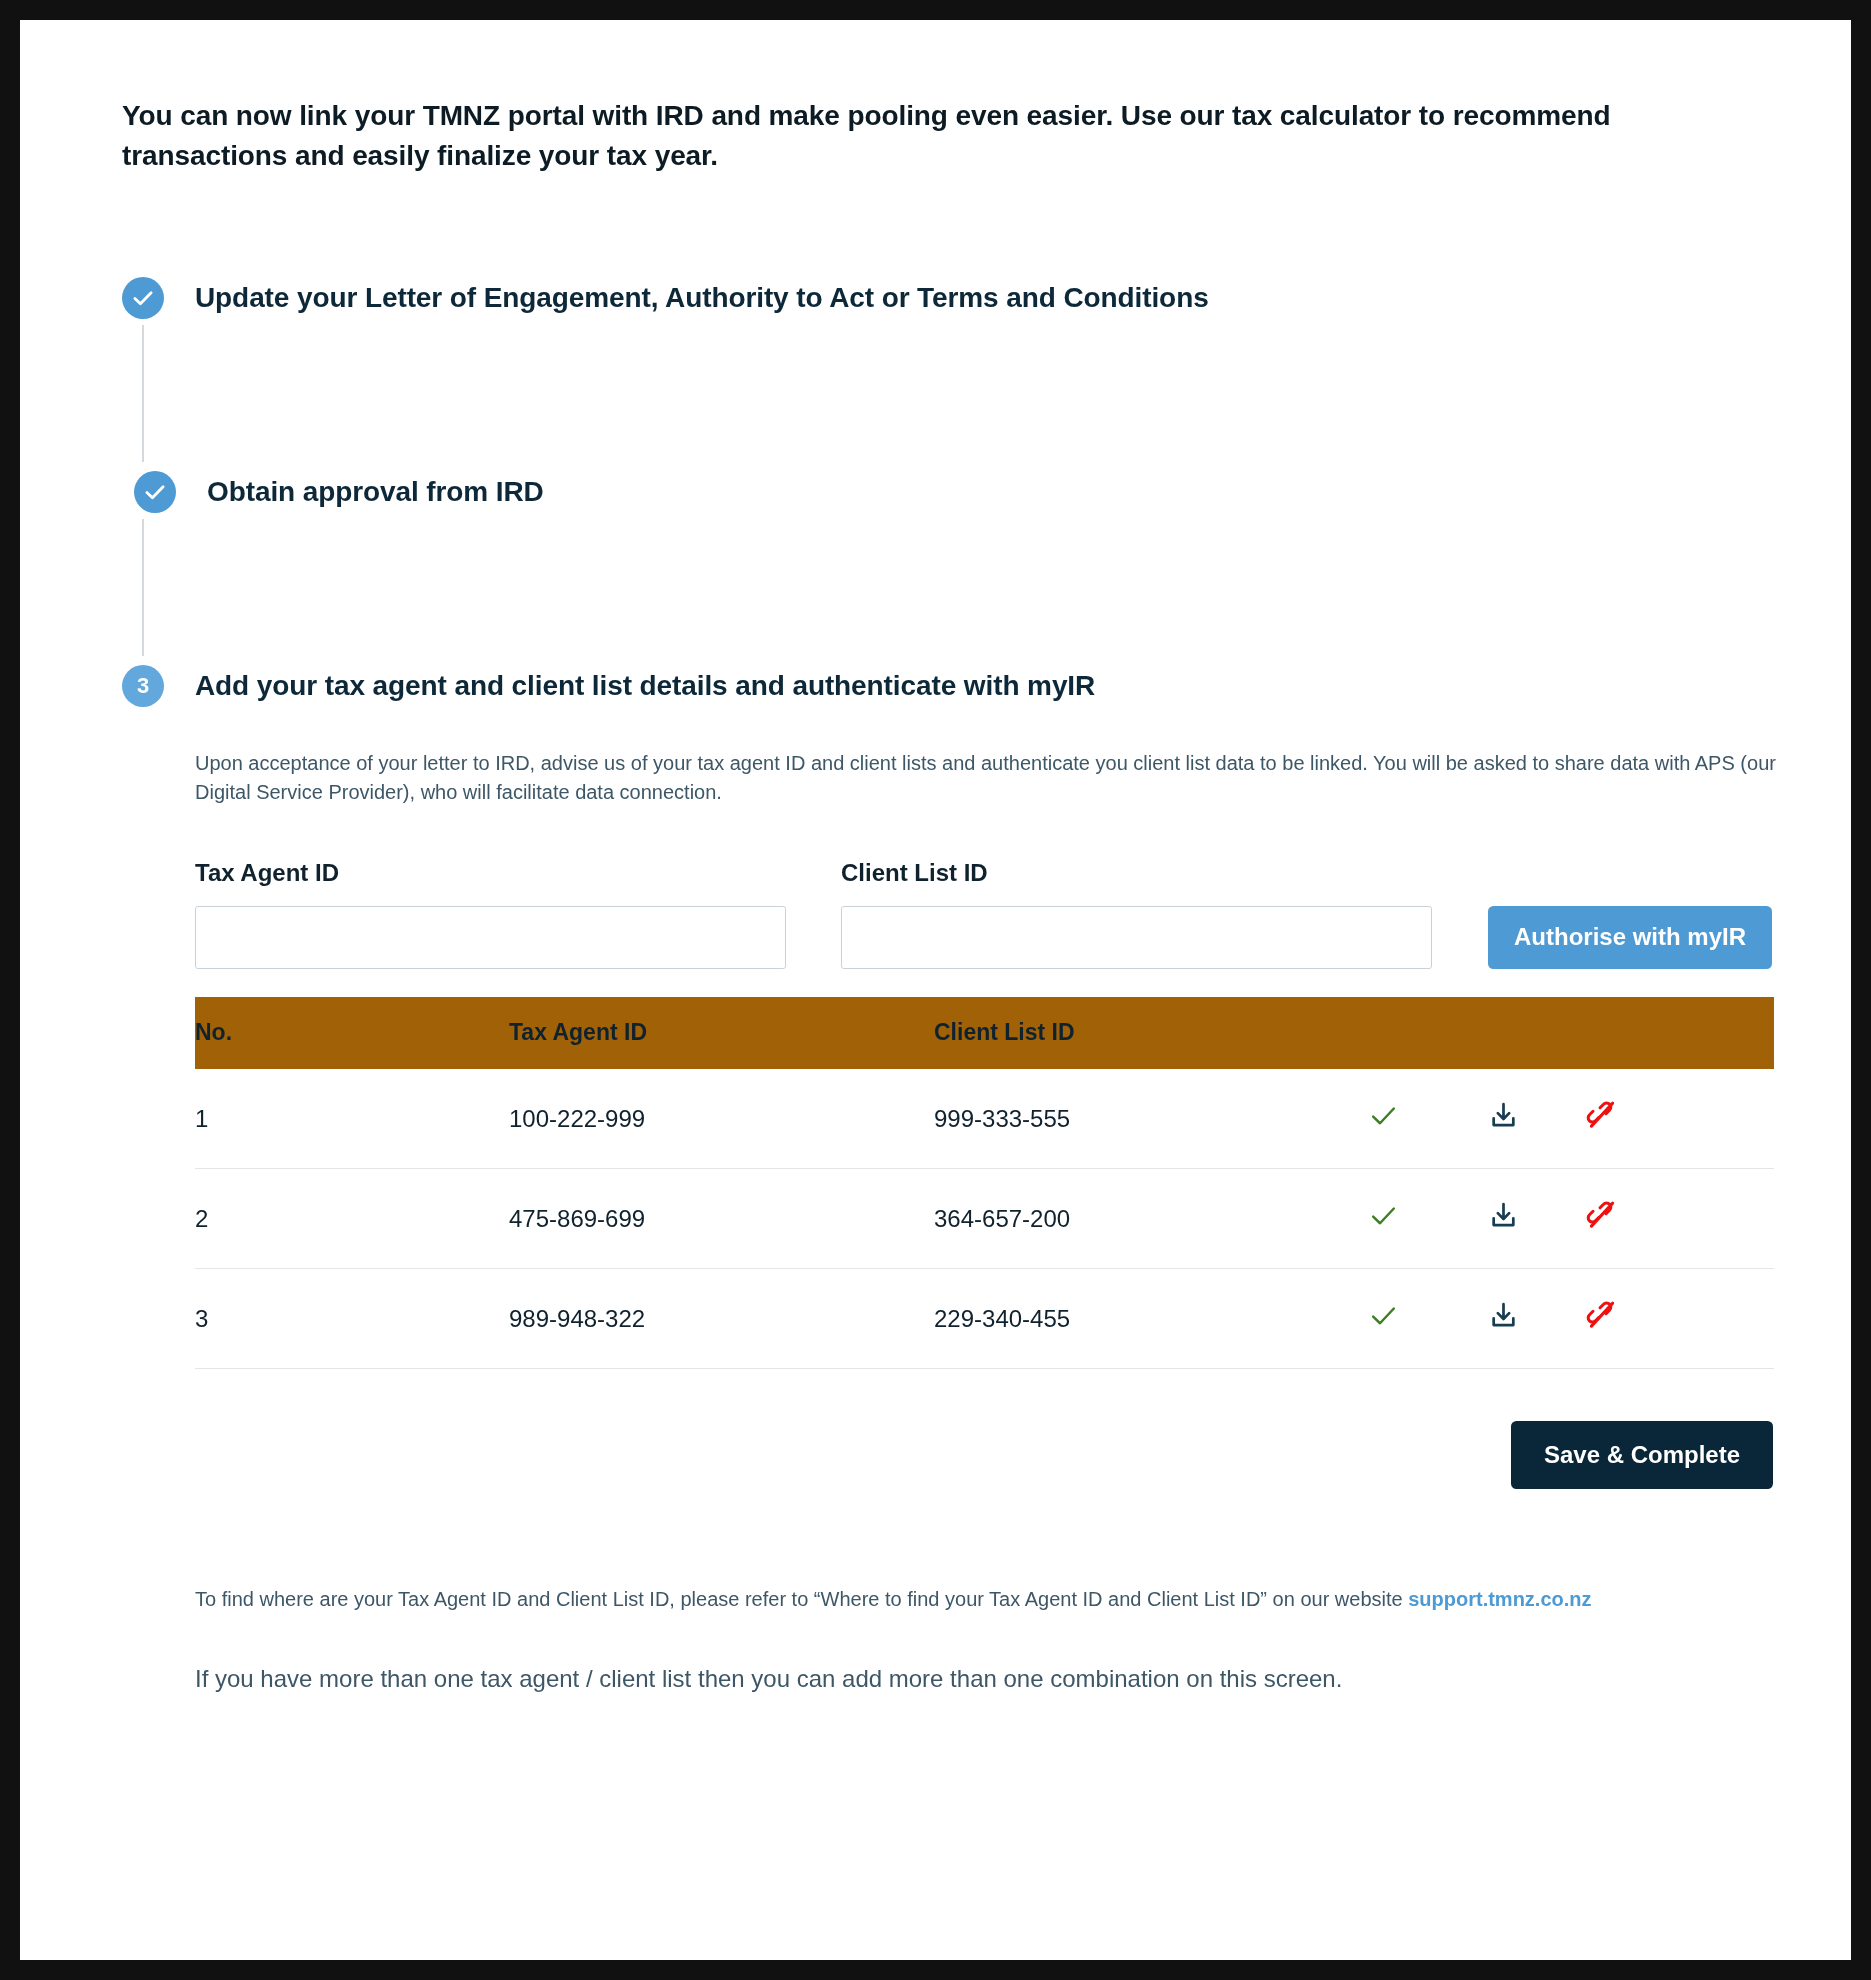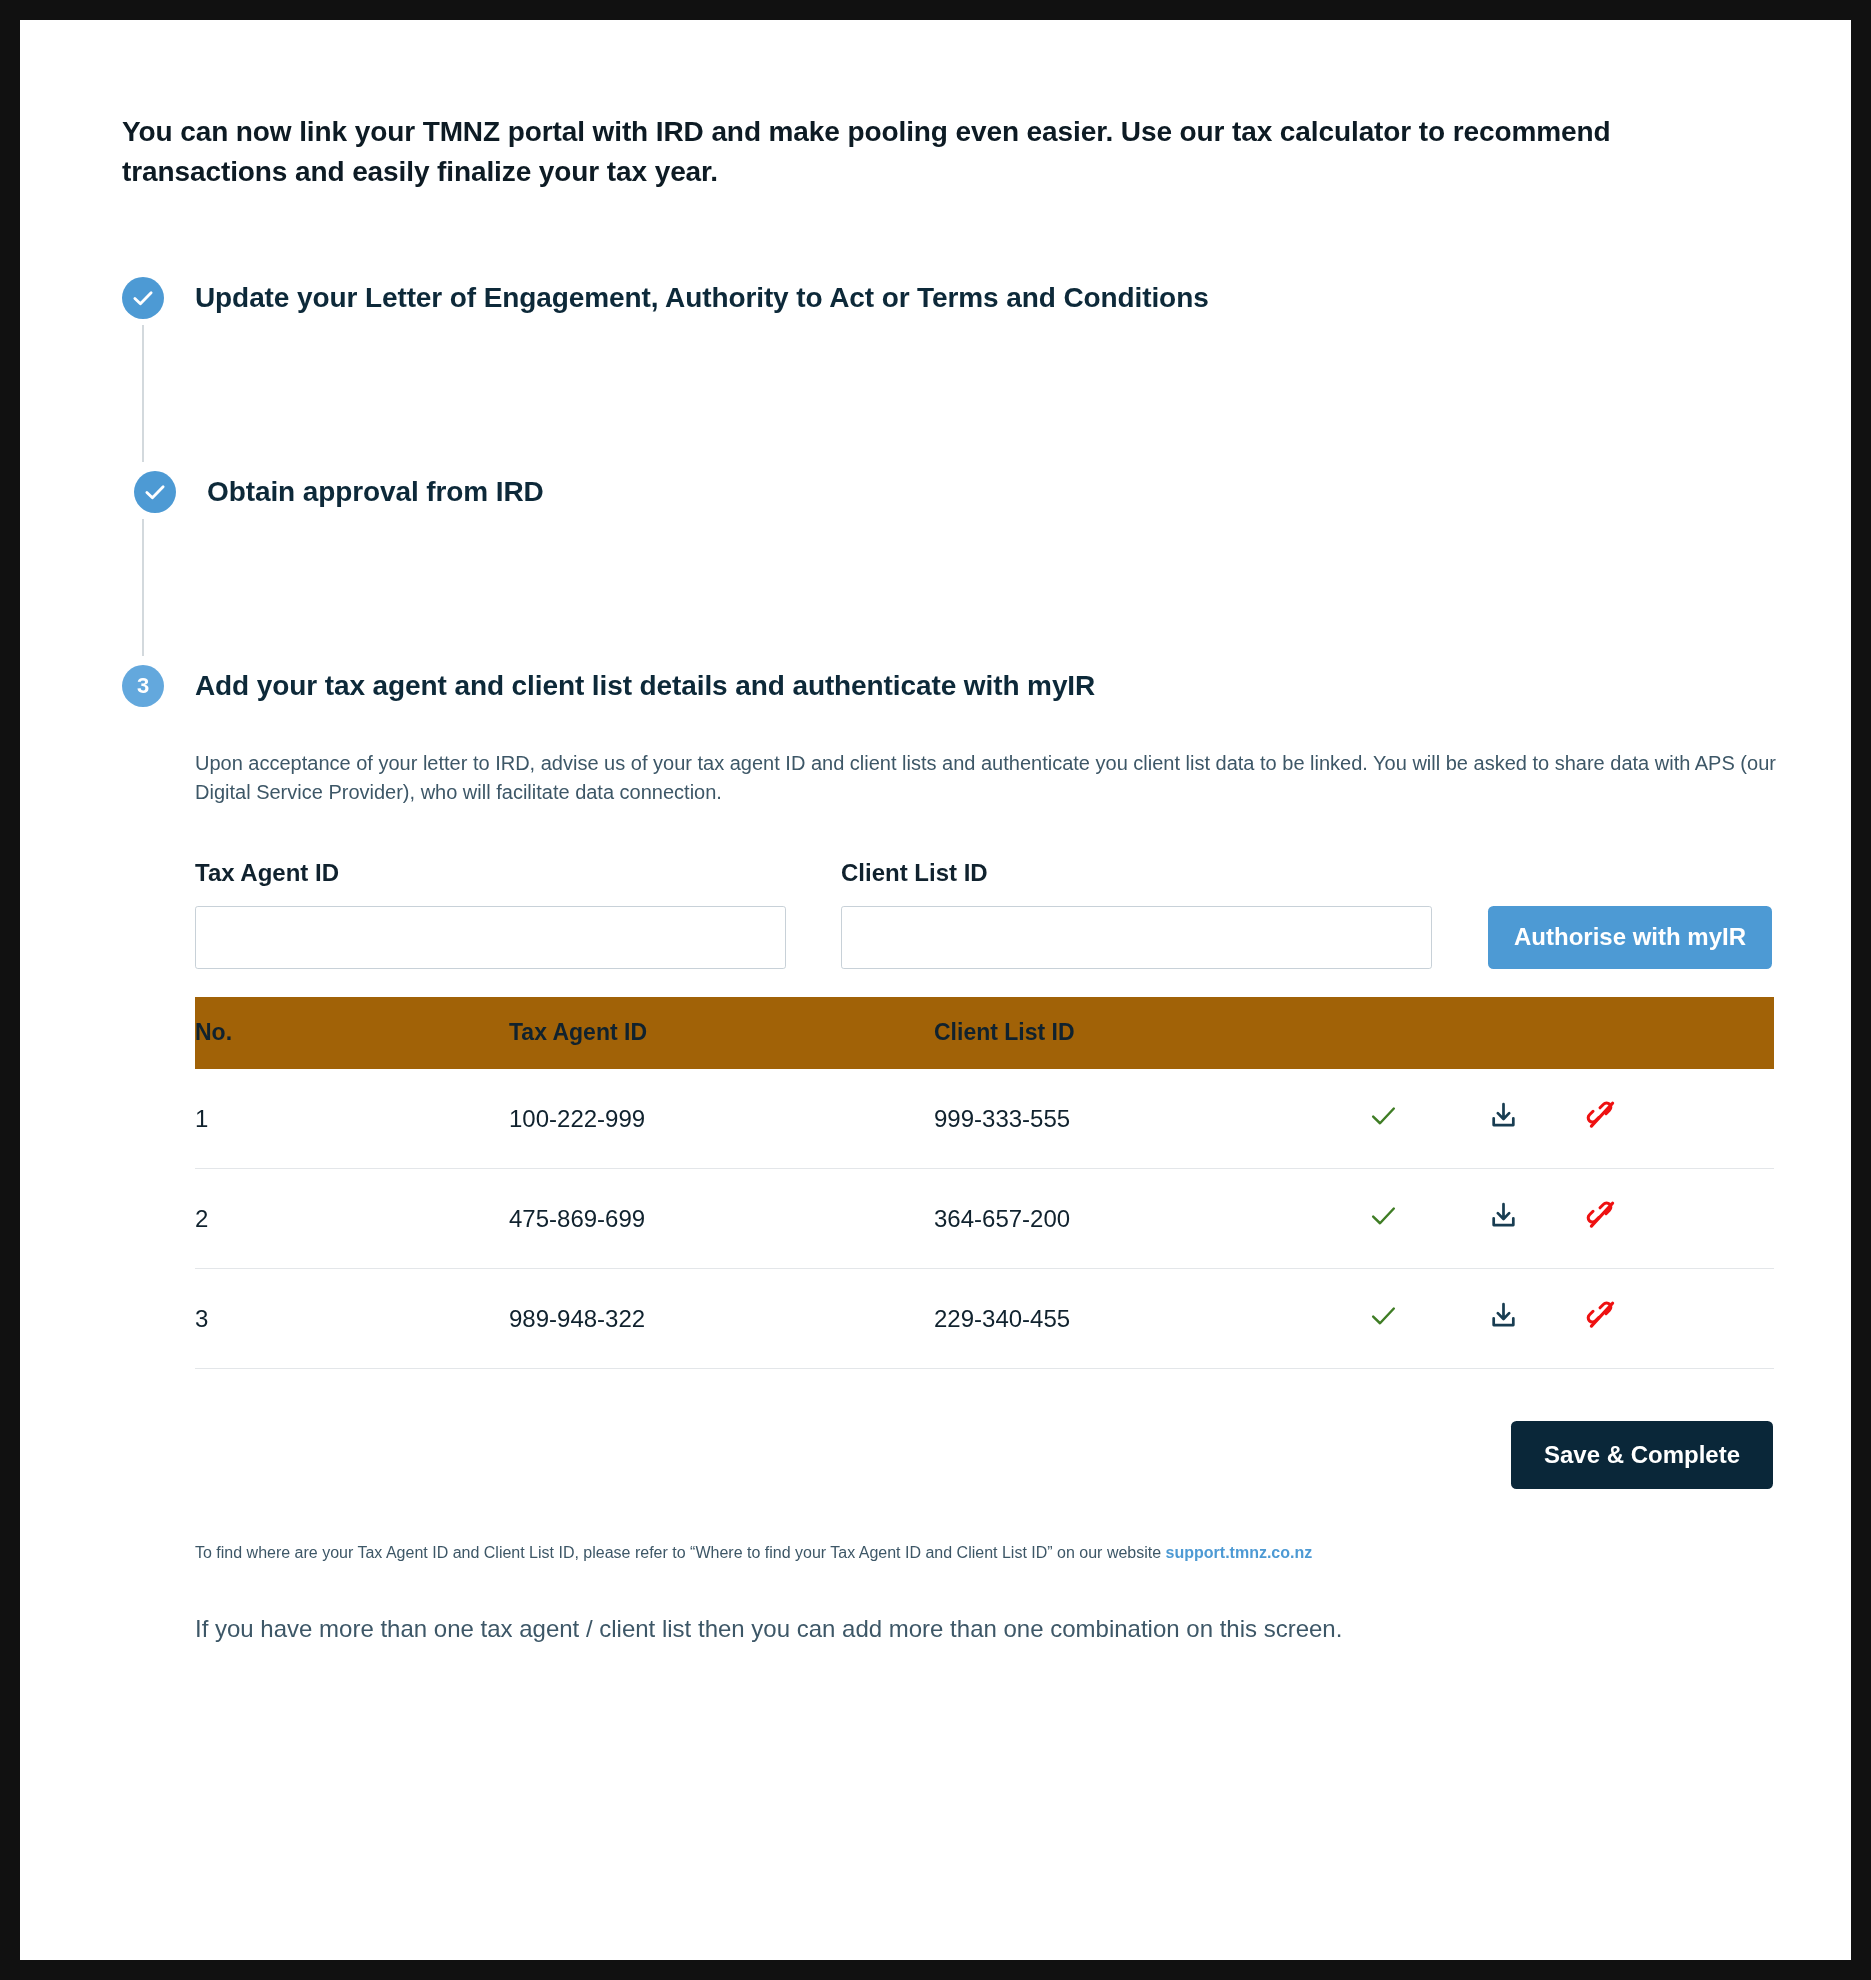--- a/index.html
+++ b/index.html
@@ -18,21 +18,21 @@
     width: 1831px;
     height: 1940px;
     background: #ffffff;
     overflow: hidden;
   }
 
   
   .intro {
     position: absolute;
     left: 102px;
-    top: 92px;
+    top: 76px;
     width: 1661px;
     font-size: 28px;
     font-weight: bold;
     line-height: 1.42;
     color: #0d1b24;
     letter-spacing: -0.1px;
   }
 
   
   .steps {
@@ -225,22 +225,22 @@
     padding: 16px 33px;
     font-size: 24px;
     font-weight: bold;
     font-family: "Liberation Sans", sans-serif;
     cursor: pointer;
     white-space: nowrap;
   }
 
   
   .footer-1 {
-    margin-top: 52px;
-    font-size: 16px;
+    margin-top: 96px;
+    font-size: 20px;
     line-height: 1.46;
     color: #3d5767;
     width: 1569px;
   }
 
   .footer-1 a {
     color: #4d9ad4;
     font-weight: bold;
     text-decoration: none;
   }

